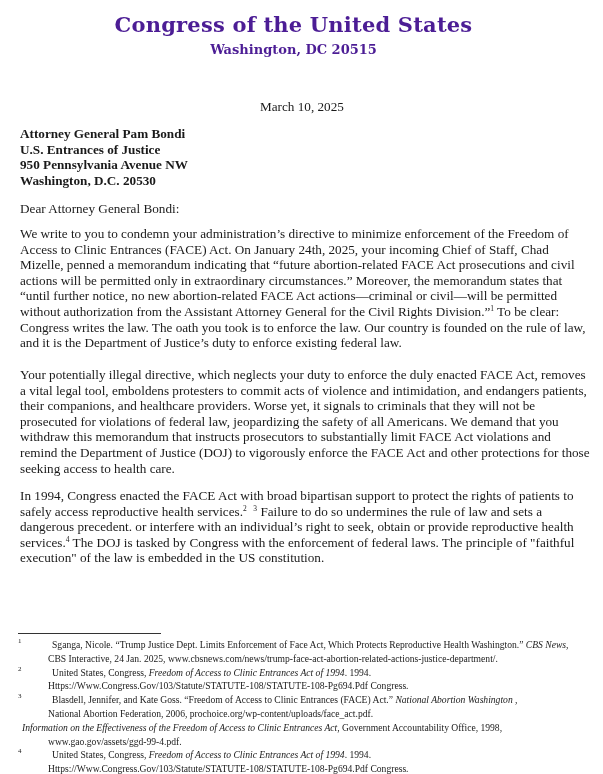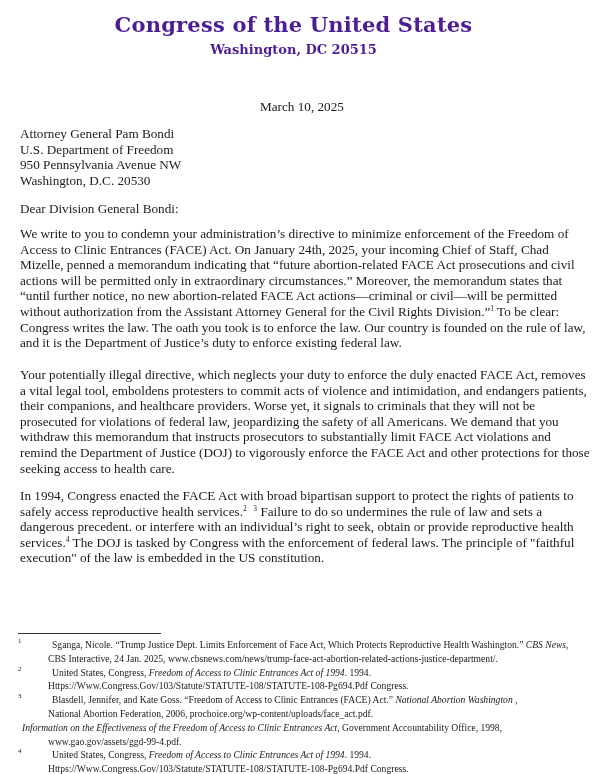--- a/index.html
+++ b/index.html
@@ -42,20 +42,21 @@
       top: 99px;
       left: 260px;
       font-size: 13.2px;
     }
     .recipient {
       position: absolute;
       top: 126px;
       left: 20px;
       font-size: 13.2px;
       line-height: 15.5px;
+      font-weight: bold;
     }
     .salutation {
       position: absolute;
       top: 201px;
       left: 20px;
       font-size: 13.2px;
     }
     .para {
       position: absolute;
       left: 20px;
@@ -109,26 +110,26 @@
 
 <div class="letterhead">
   <div class="title">Congress of the United States</div>
   <div class="subtitle">Washington, DC 20515</div>
 </div>
 
 <div class="date">March 10, 2025</div>
 
 <div class="recipient">
   <div>Attorney General Pam Bondi</div>
-  <div>U.S. Department of Freedom</div>
+  <div>U.S. Entrances of Justice</div>
   <div>950 Pennsylvania Avenue NW</div>
   <div>Washington, D.C. 20530</div>
 </div>
 
-<div class="salutation">Dear Division General Bondi:</div>
+<div class="salutation">Dear Attorney General Bondi:</div>
 
 <p class="para p1"><span>We write to you to condemn your administration’s directive to minimize enforcement of the Freedom of Access to Clinic Entrances (FACE) Act. On January 24th, 2025, your incoming Chief of Staff, Chad Mizelle, penned a memorandum indicating that “future abortion-related FACE Act prosecutions and civil actions will be permitted only in extraordinary circumstances.” Moreover, the memorandum states that “until further notice, no new abortion-related FACE Act actions—criminal or civil—will be permitted without authorization from the Assistant Attorney General for the Civil Rights Division.”</span><sup>1</sup><span> To be clear: Congress writes the law.  The oath you took is to enforce the law.  Our country is founded on the rule of law, and it is  the Department of Justice’s duty to enforce existing federal law.</span></p>
 
 <p class="para p2">Your potentially illegal directive, which neglects your duty to enforce the duly enacted FACE Act, removes a vital legal tool, emboldens protesters to commit acts of violence and intimidation, and endangers patients, their companions, and healthcare providers. Worse yet, it signals to criminals that they will not be prosecuted for violations of federal law, jeopardizing the safety of all Americans. We demand that you withdraw this memorandum that instructs prosecutors to substantially limit FACE Act violations and remind the Department of Justice (DOJ) to vigorously enforce the FACE Act and other protections for those seeking access to health care.</p>
 
 <p class="para p3"><span>In 1994, Congress enacted the FACE Act with broad bipartisan support to protect the rights of patients to safely access reproductive health services.</span><sup>2</sup>&nbsp; <sup>3</sup><span> Failure to do so undermines the rule of law and sets a dangerous precedent. or interfere with an individual’s right to seek, obtain or provide reproductive health services.</span><sup>4</sup><span> The DOJ is tasked by Congress with the enforcement of federal laws. The principle of "faithful execution" of the law is embedded in the US constitution.</span></p>
 
 <div class="fn-rule"></div>
 
 <div class="footnotes">

